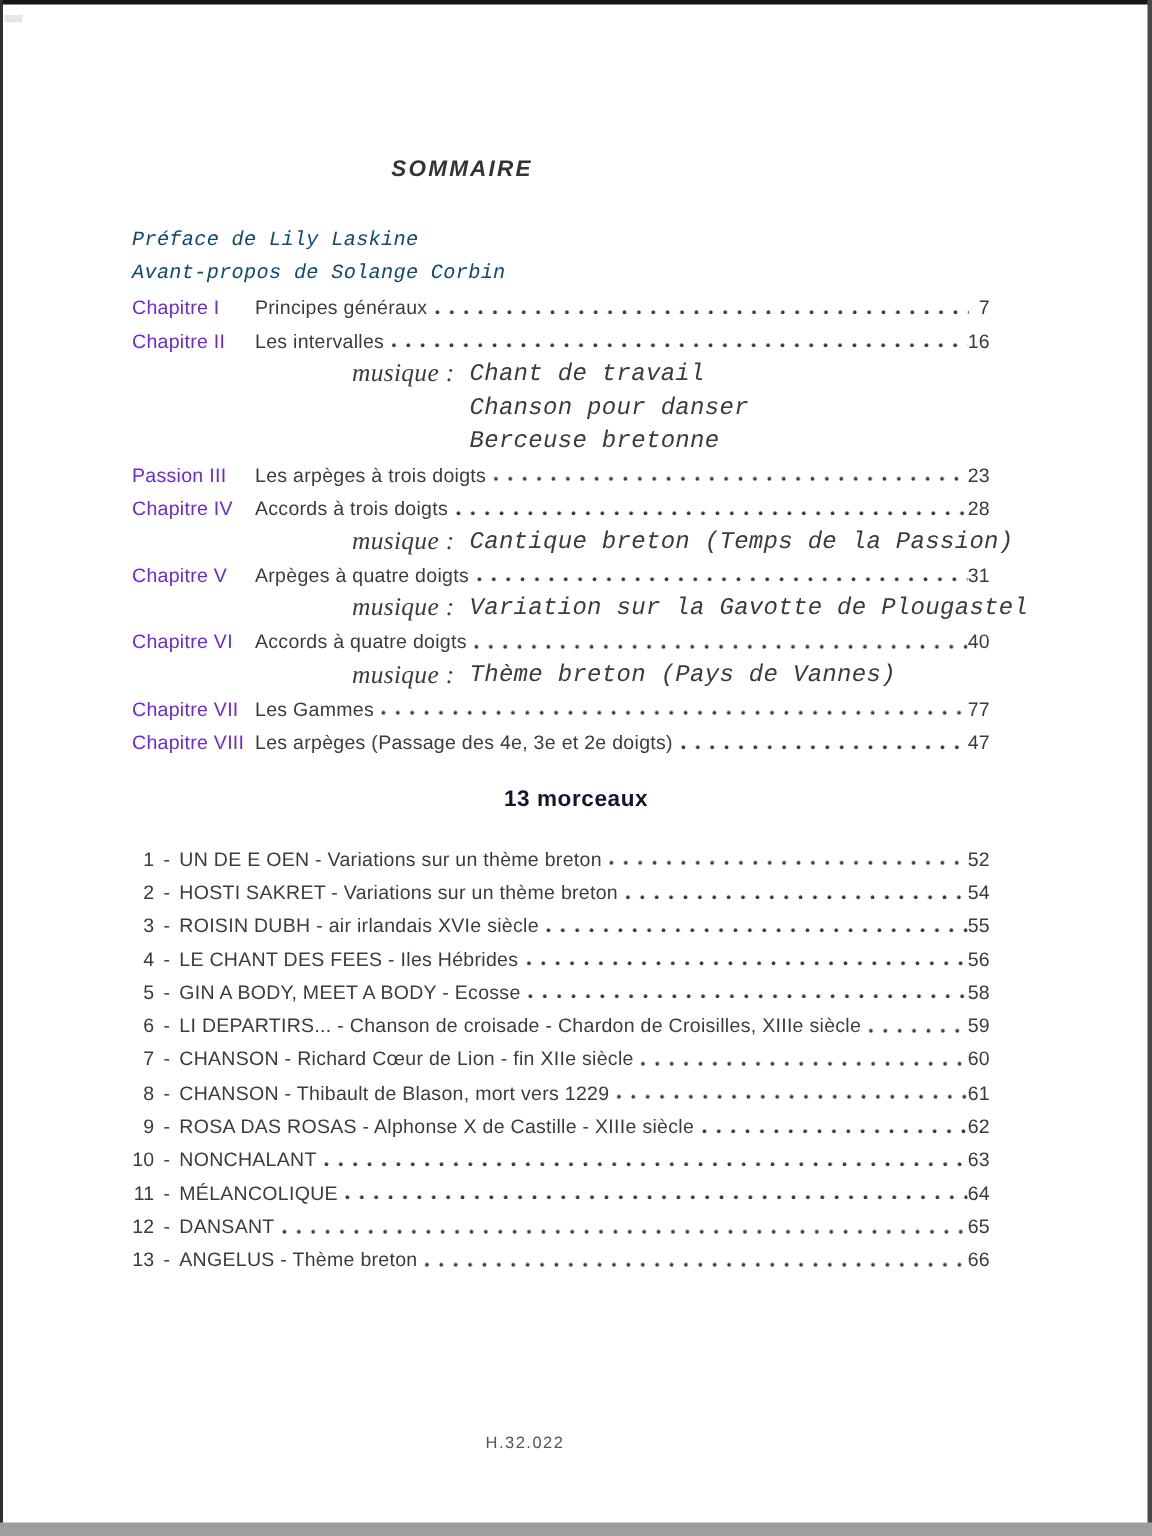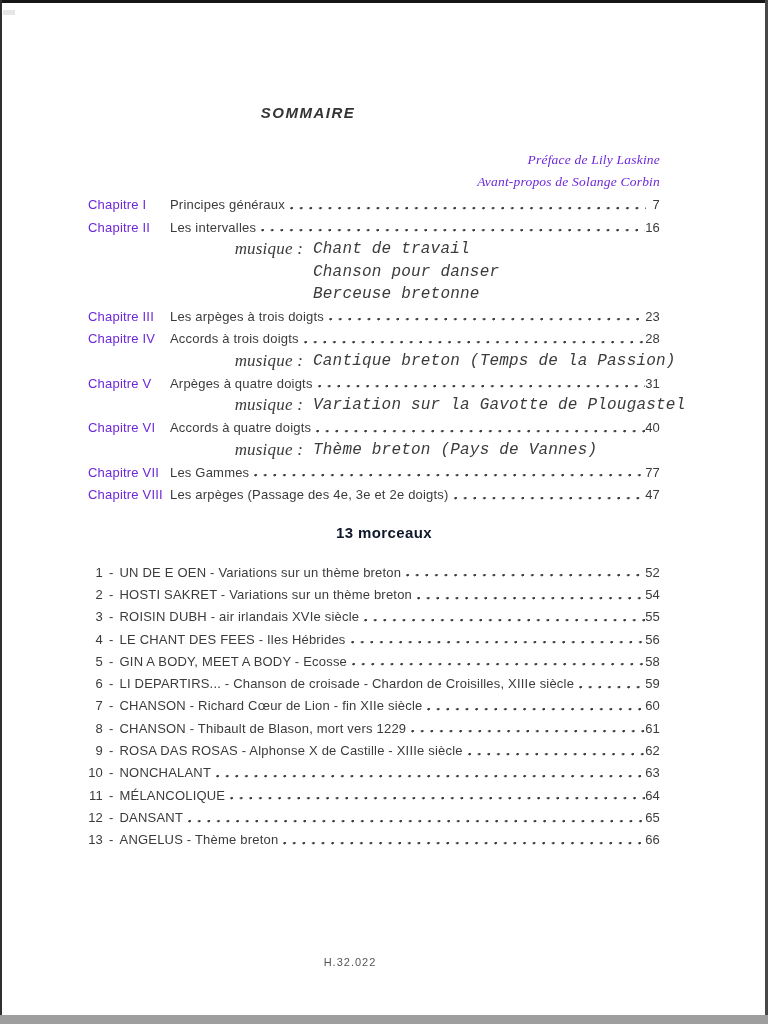--- a/index.html
+++ b/index.html
@@ -18,21 +18,21 @@
     position:absolute;left:0;top:104px;width:616px;text-align:center;
     font-size:15px;font-weight:700;letter-spacing:1.5px;color:#343434;font-style:italic;
   }
   .section2-title{
     position:absolute;left:0;top:524px;width:768px;text-align:center;
     font-size:15px;font-weight:700;letter-spacing:.4px;color:#0f172a;
   }
   .toc{position:absolute;left:88px;top:149px;width:572px;}
   .pieces{position:absolute;left:88px;top:561px;width:572px;}
   .row{height:22.3px;display:flex;align-items:center;font-size:13px;letter-spacing:.2px;}
-  .front-row{font-family:Liberation Serif, serif;font-style:italic;font-size:13.5px;color:#6d28d9;justify-content:flex-end;}
+  .front-row{font-family:Liberation Mono, monospace;font-style:italic;font-size:13.5px;color:#0c4a6e;}
   .chap-label{flex:none;width:82px;font-weight:400;color:#6d28d9;}
   .chap-title{flex:none;white-space:pre;}
   .dots{
     flex:1 1 auto;align-self:flex-end;height:6px;margin:0 0 4px 5px;
     background-image:radial-gradient(circle at 1.6px 2.2px,#3e3e3e 1.05px,rgba(0,0,0,0) 1.5px);
     background-size:9.6px 6px;background-repeat:repeat-x;
   }
   .pageno{flex:none;min-width:14px;text-align:right;}
   .music-label{
     flex:none;width:215px;text-align:right;
@@ -88,21 +88,21 @@
     </div>
     <div class="row">
       <span class="music-label"></span>
       <span class="music-title">Chanson pour danser</span>
     </div>
     <div class="row">
       <span class="music-label"></span>
       <span class="music-title">Berceuse bretonne</span>
     </div>
     <div class="row">
-      <span class="chap-label">Chapitre III</span>
+      <span class="chap-label">Passion III</span>
       <span class="chap-title">Les arpèges à trois doigts</span>
       <span class="dots"></span>
       <span class="pageno">23</span>
     </div>
     <div class="row">
       <span class="chap-label">Chapitre IV</span>
       <span class="chap-title">Accords à trois doigts</span>
       <span class="dots"></span>
       <span class="pageno">28</span>
     </div>

